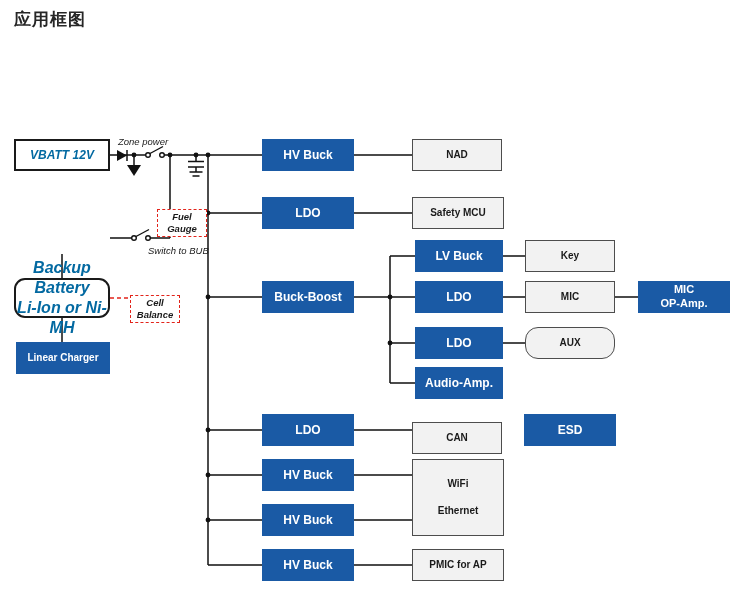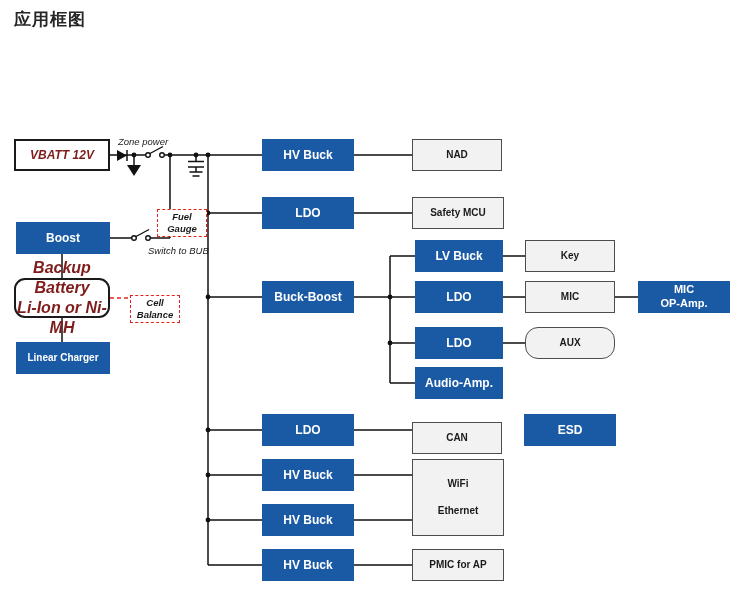--- a/index.html
+++ b/index.html
@@ -12,21 +12,21 @@
     font-size:17px; font-weight:700; color:#262626; letter-spacing:1px;
   }
   svg.wires { position:absolute; left:0; top:0; }
   .box {
     position:absolute; box-sizing:border-box;
     display:flex; flex-direction:column; align-items:center; justify-content:center;
     text-align:center; font-weight:700; line-height:1.25;
   }
   .blue  { background:#1a5aa5; color:#ffffff; font-size:12px; }
   .load  { background:#f2f2f2; border:1px solid #4d4d4d; color:#1a1a1a; font-size:10px; }
-  .plain { background:#ffffff; border:2px solid #1a1a1a; color:#7f1d1d; font-style:italic; font-size:12px; }
+  .plain { background:#ffffff; border:2px solid #1a1a1a; color:#0369a1; font-style:italic; font-size:12px; }
   .plain.small { font-size:16px;border-radius:11px; }
   .dashed {
     background:#ffffff; border:1.5px dashed #e2231a; color:#1a1a1a;
     font-style:italic; font-size:9.5px; line-height:1.25;margin-top:12px;
   }
   .note {
     position:absolute; font-style:italic; font-size:9.5px; font-weight:400;
     color:#1a1a1a; white-space:nowrap;
   }
   .wifi-gap { gap:14px; }
@@ -87,21 +87,20 @@
         <circle cx="390" cy="297" r="2.4"></circle>
         <circle cx="390" cy="343" r="2.4"></circle>
       </g>
     </g>
   </svg>
 
   <div class="box plain" style="left:14px; top:139px; width:96px; height:32px;">VBATT 12V</div>
 
   <div class="note" style="left:118px; top:136px;">Zone power</div>
 
-  <div class="box blue" style="left:16px; top:222px; width:94px; height:32px;">Boost</div>
 
   <div class="box dashed" style="left:157px; top:197px; width:50px; height:28px;">
     <span>Fuel</span>
     <span>Gauge</span>
   </div>
 
   <div class="note" style="left:148px; top:245px;">Switch to BUB</div>
 
   <div class="box plain small" style="left:14px; top:278px; width:96px; height:40px;">
     <span>Backup Battery</span>

